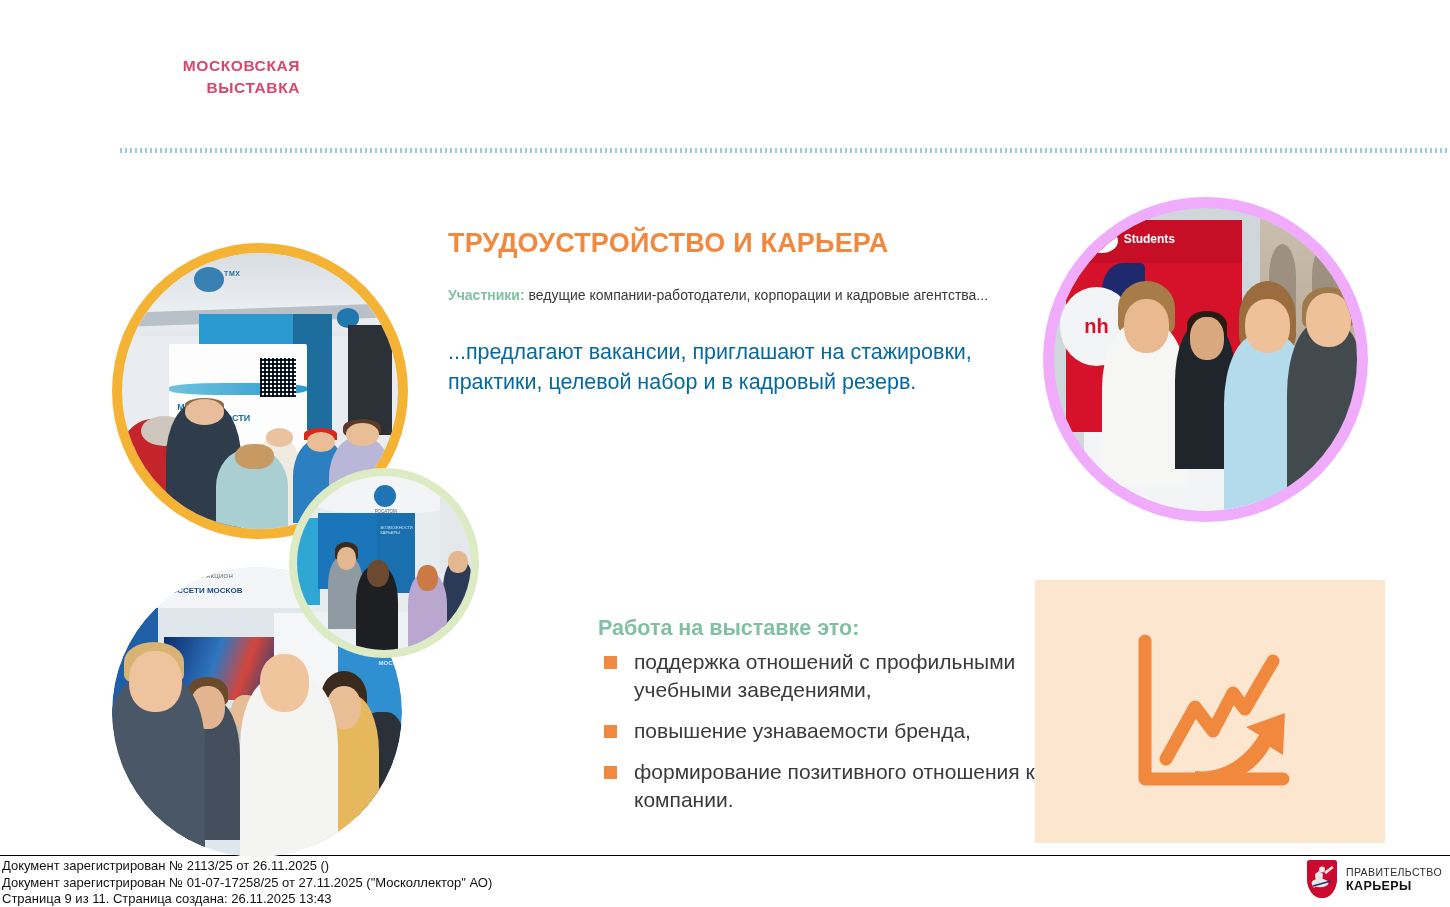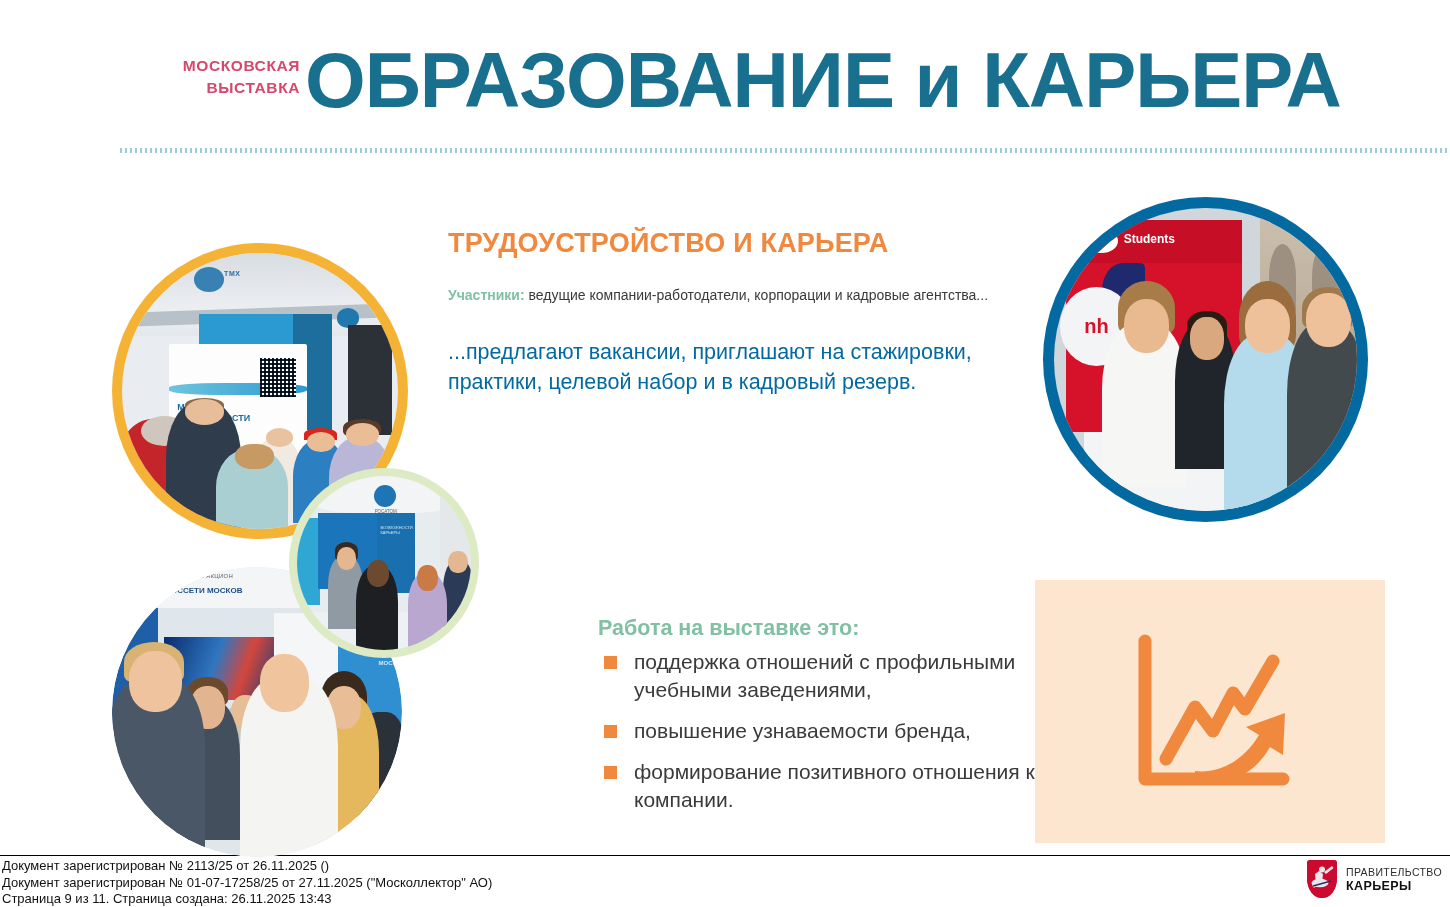--- a/index.html
+++ b/index.html
@@ -120,21 +120,21 @@
   .tmx-w2h { left:67%; bottom:52%; width:10%; height:13%; background:#e9bd95; }
   .tmx-w2cap{ left:66%; bottom:60%; width:12%; height:8%; background:#d9261c; border-radius:50% 50% 0 0;}
   .tmx-w3 { right:2%; bottom:0; width:23%; height:62%; background:#b9b6d8; }
   .tmx-w3h { right:7%; bottom:56%; width:12%; height:15%; background:#e9bd95; }
   .tmx-w3hair{ right:6%; bottom:62%; width:14%; height:12%; background:#5a3b2a; border-radius:50% 50% 30% 30%;}
 
   
   #photo-hh {
     left: 1043px; top: 197px;
     width: 325px; height: 325px;
-    background: #0369a1;
+    background: #f0abfc;
     padding: 11px;
   }
   #photo-hh .inner { inset: 11px; }
   .hh-scene { position:absolute; inset:0; background:#cfd6dc; }
   .hh-red { position:absolute; left:4%; top:4%; width:58%; height:70%; background:#D6112A; }
   .hh-redtop { position:absolute; left:4%; top:4%; width:58%; height:14%; background:#C60E26; }
   .hh-pill { position:absolute; left:10%; top:7%; width:11%; height:8%;
      border-radius:50%; background:#fff; }
   .hh-pill::after { content:"hh"; position:absolute; inset:0; color:#D6112A;
      font-size:9px; font-weight:bold; display:flex; align-items:center; justify-content:center; }
@@ -343,21 +343,20 @@
   .gov-text .l2 { font-size: 12.5px; color: #111; font-weight: bold; letter-spacing: .4px; }
 </style>
 </head>
 <body>
 
 <div class="header">
   <div class="brand-lines">
     <div>МОСКОВСКАЯ</div>
     <div>ВЫСТАВКА</div>
   </div>
-  <div class="main-title">ОБРАЗОВАНИЕ и КАРЬЕРА</div>
   <div class="dotted-rule"></div>
 </div>
 
 <div class="photo" id="photo-tmx">
   <div class="inner">
     <div class="tmx-scene">
       <div class="tmx-ceiling"></div>
       <div class="tmx-ceilbar"></div>
       <div class="tmx-logo-top"></div>
       <div class="tmx-logo-txt">ТМХ</div>

